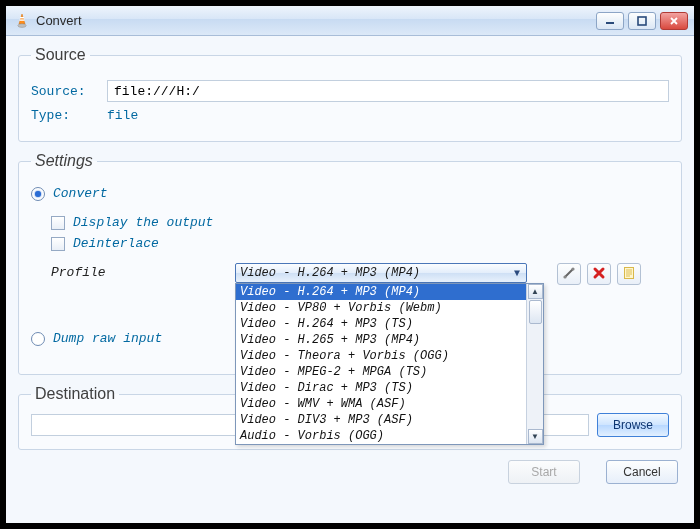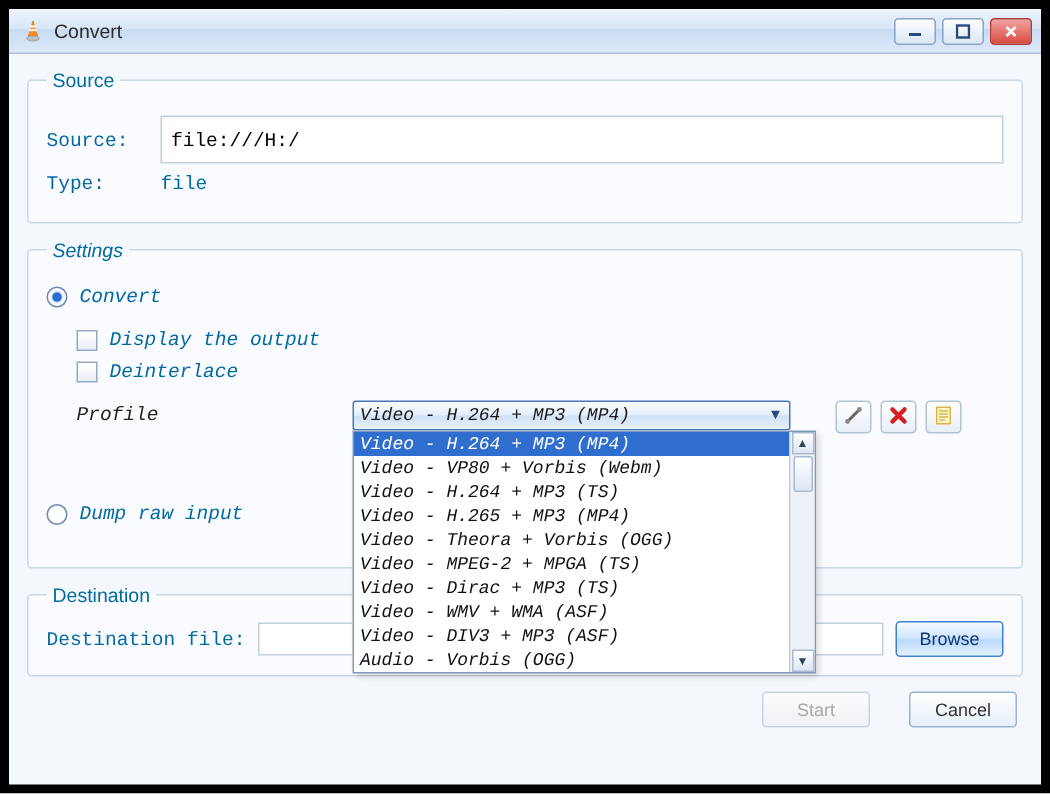--- a/index.html
+++ b/index.html
@@ -64,32 +64,32 @@
   }
   fieldset {
     border: 1px solid #c9d6e6;
     border-radius: 3px;
     margin: 4px 0 10px 0;
     padding: 10px 12px 12px 12px;
     background: #f9fbfe;
   }
   legend {
     padding: 0 4px;
-    color:#0369a1;
-    font-size:13px;
+    color:#404040;
+    font-size:16px;
   }
   .row { display:flex; align-items:center; gap:8px; margin:6px 0; }
   .lbl-mono {
     font-family: "Courier New", monospace;
     font-size: 13px;
     color:#0369a1;
   }
   .src-input {
     flex:1;
-    height:32px;
+    height:22px;
     border:1px solid #c2cfde;
     background:#fff;
     padding:2px 6px;
     font-family: "Courier New", monospace;
     font-size: 13px;
   }
   .radio-dot {
     width:14px;height:14px;border:1px solid #6e8bb3;border-radius:50%;
     display:inline-flex;align-items:center;justify-content:center;background:#fff;
   }
@@ -312,21 +312,20 @@
 
       <div class="row" style="margin-top:46px">
         <span class="radio-dot"></span>
         <span class="lbl-mono">Dump raw input</span>
       </div>
     </fieldset>
 
     <fieldset class="dest">
       <legend>Destination</legend>
       <div class="dest-row">
-        <span class="lbl-mono">Destination file:</span>
         <input class="dest-input" value="" style="">
         <div class="btn primary">Browse</div>
       </div>
     </fieldset>
 
     <div class="footer-btns">
       <div class="btn disabled">Start</div>
       <div class="btn">Cancel</div>
     </div>
 

